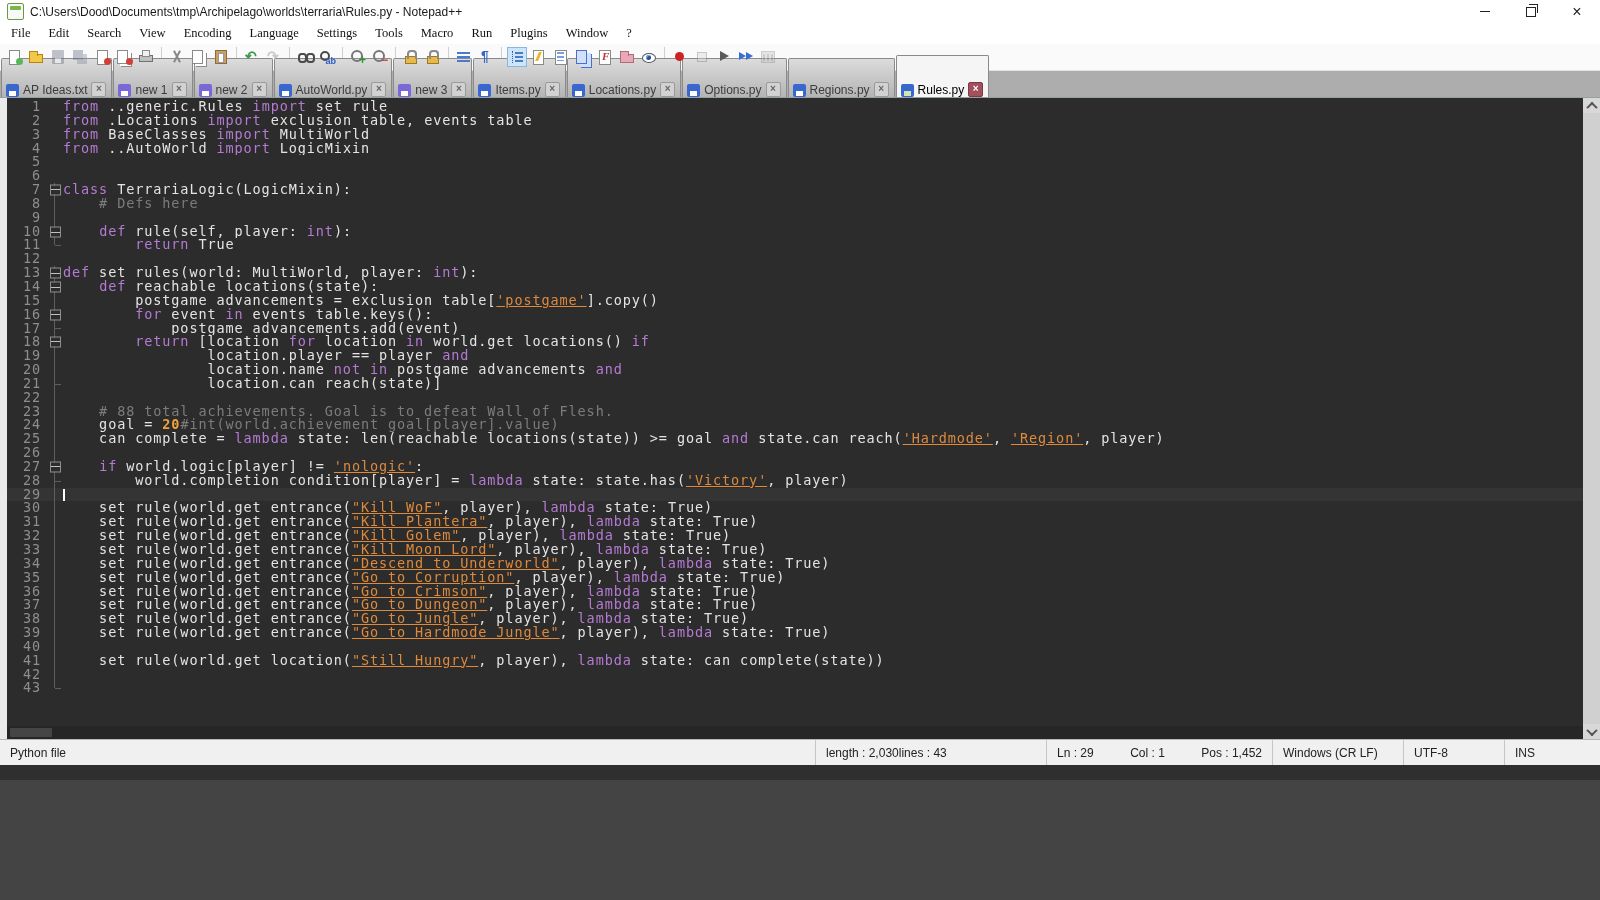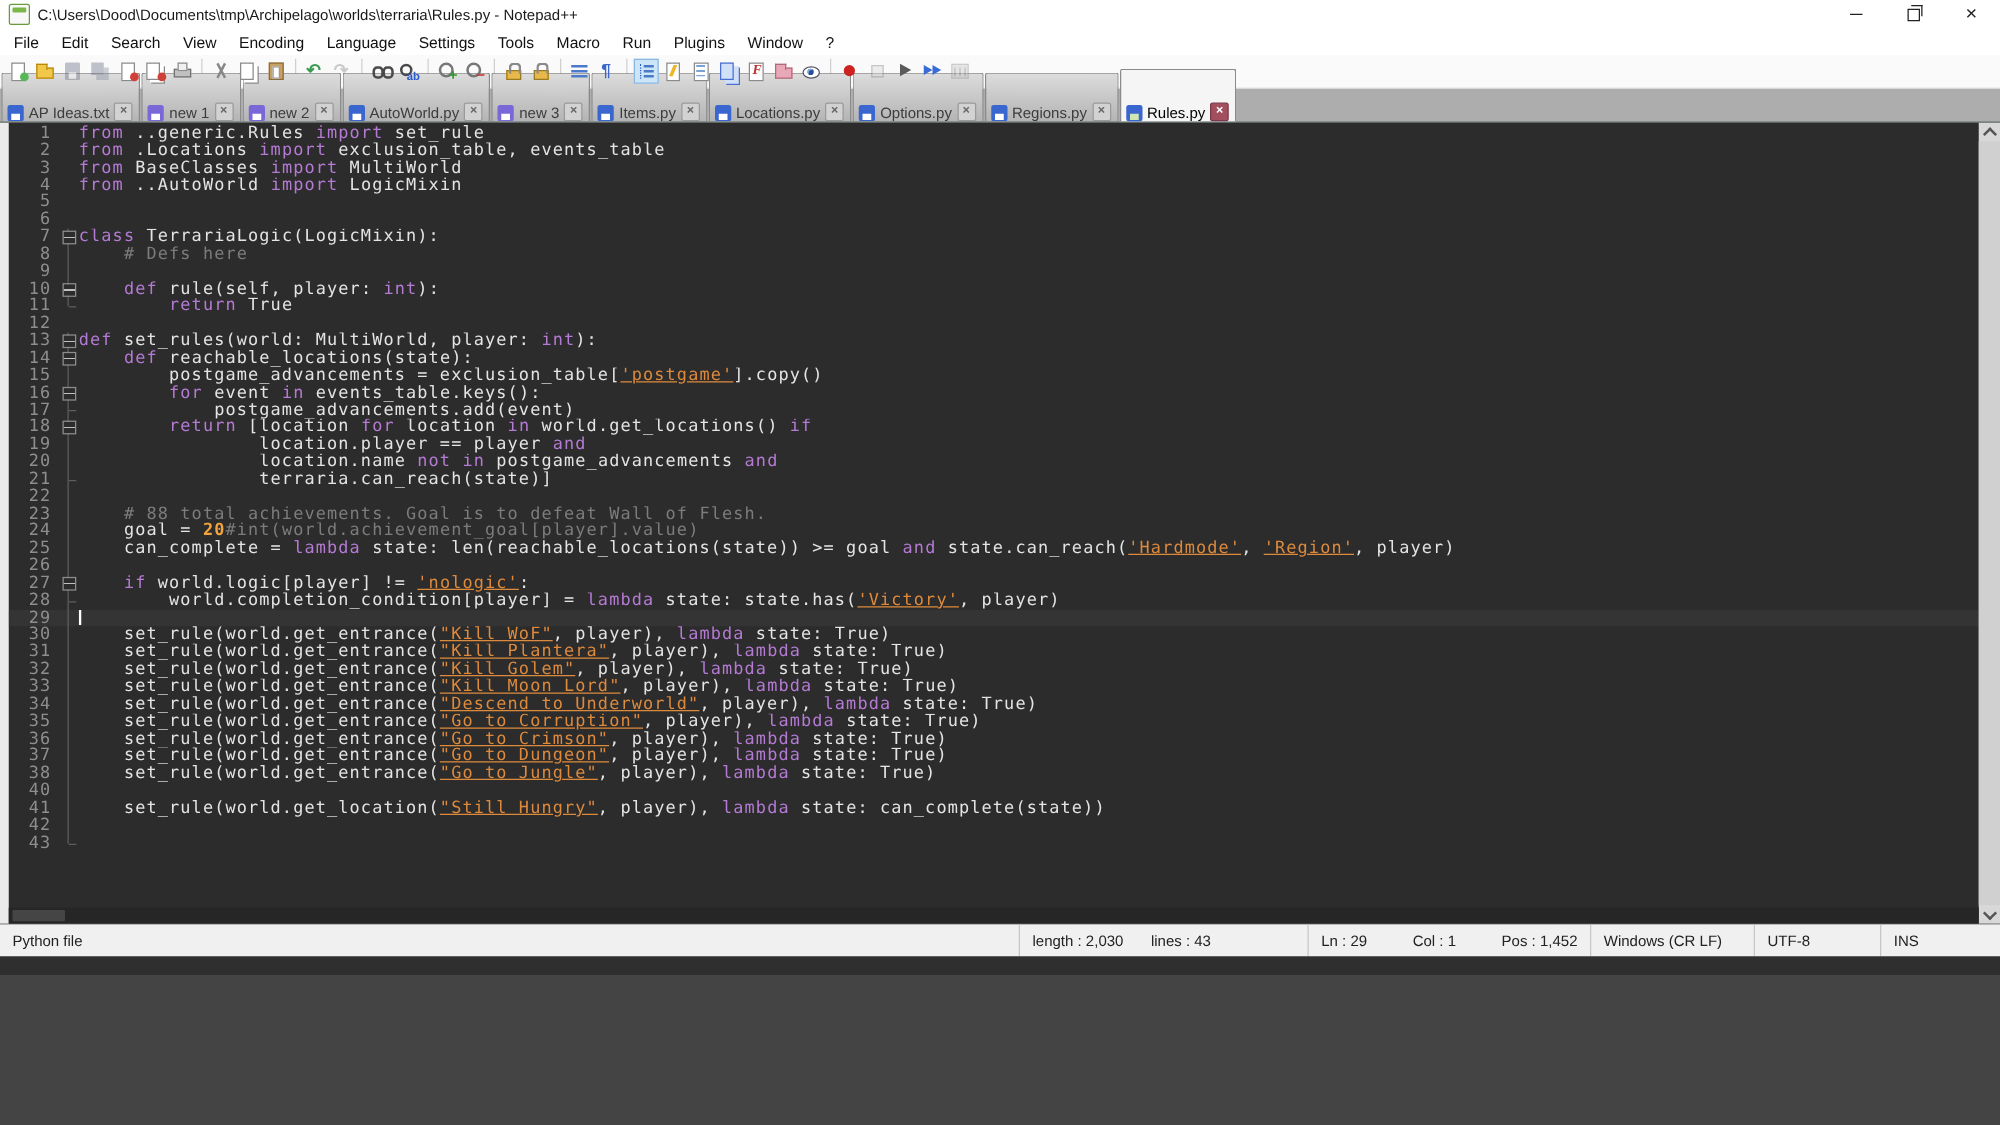--- a/index.html
+++ b/index.html
@@ -12,21 +12,21 @@
   .appicon::after{content:"";position:absolute;left:2px;top:2px;right:2px;height:4px;background:#7ab648;border-radius:1px;}
   .title{font-size:12px;color:#1a1a1a;white-space:nowrap;}
   .winbtns{margin-left:auto;display:flex;height:100%;}
   .wb{width:46px;height:100%;display:flex;align-items:center;justify-content:center;color:#222;}
   .mini{width:10px;height:1px;background:#222;display:block;}
   .rest{width:8px;height:8px;border:1px solid #222;position:relative;display:block;}
   .rest::before{content:"";position:absolute;left:2px;top:-4px;width:8px;height:8px;border:1px solid #222;border-left:none;border-bottom:none;}
   .cls{font-size:16px;line-height:16px;}
 
   
-  .menubar{height:21px;background:#ffffff;display:flex;align-items:center;flex:0 0 21px;padding-left:2px;}
+  .menubar{height:21px;background:#ffffff;display:flex;align-items:center;flex:0 0 21px;padding-left:2px;font-family:Liberation Serif, serif;}
   .menuitem{padding:2px 9px;font-size:12.5px;color:#111;}
 
   
   .toolbar{height:26px;background:#fafafa;border-bottom:1px solid #e2e2e2;display:flex;align-items:center;flex:0 0 26px;padding-left:3px;}
   .tbsep{width:0;height:20px;border-left:1px solid #cfcfcf;margin:0 4px;}
   .tbi{width:18px;height:18px;margin:0 1px;position:relative;display:inline-block;border:1px solid transparent;}
   .tbi.disabled{opacity:.4;filter:grayscale(.8);}
   .tbi.active{background:#cde6f7;border:1px solid #8ab6e0;}
   .badge{position:absolute;width:7px;height:7px;border-radius:50%;right:0;bottom:1px;z-index:5;}
   .k-page::before{content:"";position:absolute;left:4px;top:2px;width:9px;height:13px;background:#fff;border:1px solid #8a8a8a;}
@@ -116,21 +116,21 @@
   .vtrack{flex:1;width:17px;background:#d0d0d0;}
   .vthumb{width:13px;margin:1px 2px;height:calc(100% - 2px);background:#c2c2c2;}
   .hscroll{position:absolute;left:7px;right:17px;bottom:0;height:13px;background:#262626;}
   .hthumb{position:absolute;left:3px;top:2px;width:42px;height:9px;background:#454545;border-radius:1px;}
 
   
   .statusbar{flex:0 0 25px;height:25px;background:#f0f0f0;border-top:1px solid #b8b8b8;display:flex;align-items:center;font-size:12px;color:#222;}
   .seg{height:100%;display:flex;align-items:center;padding:0 10px;white-space:nowrap;}
   .seg + .seg{border-left:1px solid #c6c6c6;}
   .seg-doc{flex:1;}
-  .seg-len{flex:0 0 210px;gap:22px;}
+  .seg-len{flex:0 0 210px;}
   .seg-pos{flex:0 0 205px;gap:36px;justify-content:space-between;}
   .seg-eol{flex:0 0 110px;}
   .seg-enc{flex:0 0 80px;}
   .seg-ins{flex:0 0 75px;justify-content:flex-start;}
   .bottomstrip{flex:0 0 15px;background:#2f2f2f;}
 </style>
 </head>
 <body>
 
 <div class="win">
@@ -285,38 +285,39 @@
         <div class="line"><span class="ln">11</span><span class="fold f-end"></span><span class="code"><span class="tk-d">        </span><span class="tk-k">return</span><span class="tk-d"> True</span></span></div>
         <div class="line"><span class="ln">12</span><span class="fold"></span><span class="code"></span></div>
         <div class="line"><span class="ln">13</span><span class="fold f-box"></span><span class="code"><span class="tk-k">def</span><span class="tk-d"> set_rules(world: MultiWorld, player: </span><span class="tk-k">int</span><span class="tk-d">):</span></span></div>
         <div class="line"><span class="ln">14</span><span class="fold f-box"></span><span class="code"><span class="tk-d">    </span><span class="tk-k">def</span><span class="tk-d"> reachable_locations(state):</span></span></div>
         <div class="line"><span class="ln">15</span><span class="fold f-line"></span><span class="code"><span class="tk-d">        postgame_advancements = exclusion_table[</span><span class="tk-s">'postgame'</span><span class="tk-d">].copy()</span></span></div>
         <div class="line"><span class="ln">16</span><span class="fold f-box"></span><span class="code"><span class="tk-d">        </span><span class="tk-k">for</span><span class="tk-d"> event </span><span class="tk-k">in</span><span class="tk-d"> events_table.keys():</span></span></div>
         <div class="line"><span class="ln">17</span><span class="fold f-tick"></span><span class="code"><span class="tk-d">            postgame_advancements.add(event)</span></span></div>
         <div class="line"><span class="ln">18</span><span class="fold f-box"></span><span class="code"><span class="tk-d">        </span><span class="tk-k">return</span><span class="tk-d"> [location </span><span class="tk-k">for</span><span class="tk-d"> location </span><span class="tk-k">in</span><span class="tk-d"> world.get_locations() </span><span class="tk-k">if</span></span></div>
         <div class="line"><span class="ln">19</span><span class="fold f-line"></span><span class="code"><span class="tk-d">                location.player == player </span><span class="tk-k">and</span></span></div>
         <div class="line"><span class="ln">20</span><span class="fold f-line"></span><span class="code"><span class="tk-d">                location.name </span><span class="tk-k">not</span><span class="tk-d"> </span><span class="tk-k">in</span><span class="tk-d"> postgame_advancements </span><span class="tk-k">and</span></span></div>
-        <div class="line"><span class="ln">21</span><span class="fold f-tick"></span><span class="code"><span class="tk-d">                terraria.can_reach(state)]</span></span></div>
+        <div class="line"><span class="ln">21</span><span class="fold f-tick"></span><span class="code"><span class="tk-d">                location.can_reach(state)]</span></span></div>
         <div class="line"><span class="ln">22</span><span class="fold f-line"></span><span class="code"></span></div>
         <div class="line"><span class="ln">23</span><span class="fold f-line"></span><span class="code"><span class="tk-c">    # 88 total achievements. Goal is to defeat Wall of Flesh.</span></span></div>
         <div class="line"><span class="ln">24</span><span class="fold f-line"></span><span class="code"><span class="tk-d">    goal = </span><span class="tk-n">20</span><span class="tk-c">#int(world.achievement_goal[player].value)</span></span></div>
         <div class="line"><span class="ln">25</span><span class="fold f-line"></span><span class="code"><span class="tk-d">    can_complete = </span><span class="tk-k">lambda</span><span class="tk-d"> state: len(reachable_locations(state)) &gt;= goal </span><span class="tk-k">and</span><span class="tk-d"> state.can_reach(</span><span class="tk-s">'Hardmode'</span><span class="tk-d">, </span><span class="tk-s">'Region'</span><span class="tk-d">, player)</span></span></div>
         <div class="line"><span class="ln">26</span><span class="fold f-line"></span><span class="code"></span></div>
         <div class="line"><span class="ln">27</span><span class="fold f-box"></span><span class="code"><span class="tk-d">    </span><span class="tk-k">if</span><span class="tk-d"> world.logic[player] != </span><span class="tk-s">'nologic'</span><span class="tk-d">:</span></span></div>
         <div class="line"><span class="ln">28</span><span class="fold f-tick"></span><span class="code"><span class="tk-d">        world.completion_condition[player] = </span><span class="tk-k">lambda</span><span class="tk-d"> state: state.has(</span><span class="tk-s">'Victory'</span><span class="tk-d">, player)</span></span></div>
         <div class="line cur"><span class="ln">29</span><span class="fold f-line"></span><span class="code"><span class="caret"></span></span></div>
         <div class="line"><span class="ln">30</span><span class="fold f-line"></span><span class="code"><span class="tk-d">    set_rule(world.get_entrance(</span><span class="tk-s">"Kill WoF"</span><span class="tk-d">, player), </span><span class="tk-k">lambda</span><span class="tk-d"> state: True)</span></span></div>
         <div class="line"><span class="ln">31</span><span class="fold f-line"></span><span class="code"><span class="tk-d">    set_rule(world.get_entrance(</span><span class="tk-s">"Kill Plantera"</span><span class="tk-d">, player), </span><span class="tk-k">lambda</span><span class="tk-d"> state: True)</span></span></div>
         <div class="line"><span class="ln">32</span><span class="fold f-line"></span><span class="code"><span class="tk-d">    set_rule(world.get_entrance(</span><span class="tk-s">"Kill Golem"</span><span class="tk-d">, player), </span><span class="tk-k">lambda</span><span class="tk-d"> state: True)</span></span></div>
         <div class="line"><span class="ln">33</span><span class="fold f-line"></span><span class="code"><span class="tk-d">    set_rule(world.get_entrance(</span><span class="tk-s">"Kill Moon Lord"</span><span class="tk-d">, player), </span><span class="tk-k">lambda</span><span class="tk-d"> state: True)</span></span></div>
         <div class="line"><span class="ln">34</span><span class="fold f-line"></span><span class="code"><span class="tk-d">    set_rule(world.get_entrance(</span><span class="tk-s">"Descend to Underworld"</span><span class="tk-d">, player), </span><span class="tk-k">lambda</span><span class="tk-d"> state: True)</span></span></div>
         <div class="line"><span class="ln">35</span><span class="fold f-line"></span><span class="code"><span class="tk-d">    set_rule(world.get_entrance(</span><span class="tk-s">"Go to Corruption"</span><span class="tk-d">, player), </span><span class="tk-k">lambda</span><span class="tk-d"> state: True)</span></span></div>
         <div class="line"><span class="ln">36</span><span class="fold f-line"></span><span class="code"><span class="tk-d">    set_rule(world.get_entrance(</span><span class="tk-s">"Go to Crimson"</span><span class="tk-d">, player), </span><span class="tk-k">lambda</span><span class="tk-d"> state: True)</span></span></div>
         <div class="line"><span class="ln">37</span><span class="fold f-line"></span><span class="code"><span class="tk-d">    set_rule(world.get_entrance(</span><span class="tk-s">"Go to Dungeon"</span><span class="tk-d">, player), </span><span class="tk-k">lambda</span><span class="tk-d"> state: True)</span></span></div>
         <div class="line"><span class="ln">38</span><span class="fold f-line"></span><span class="code"><span class="tk-d">    set_rule(world.get_entrance(</span><span class="tk-s">"Go to Jungle"</span><span class="tk-d">, player), </span><span class="tk-k">lambda</span><span class="tk-d"> state: True)</span></span></div>
+        <div class="line"><span class="ln">39</span><span class="fold f-line"></span><span class="code"><span class="tk-d">    set_rule(world.get_entrance(</span><span class="tk-s">"Go to Hardmode Jungle"</span><span class="tk-d">, player), </span><span class="tk-k">lambda</span><span class="tk-d"> state: True)</span></span></div>
         <div class="line"><span class="ln">40</span><span class="fold f-line"></span><span class="code"></span></div>
         <div class="line"><span class="ln">41</span><span class="fold f-line"></span><span class="code"><span class="tk-d">    set_rule(world.get_location(</span><span class="tk-s">"Still Hungry"</span><span class="tk-d">, player), </span><span class="tk-k">lambda</span><span class="tk-d"> state: can_complete(state))</span></span></div>
         <div class="line"><span class="ln">42</span><span class="fold f-line"></span><span class="code"></span></div>
         <div class="line"><span class="ln">43</span><span class="fold f-end"></span><span class="code"></span></div>
       </div>
     <div class="vscroll">
       <span class="varrow">
           <span class="chev-up"></span>
         </span>
       <span class="vtrack"><span class="vthumb"></span></span>

